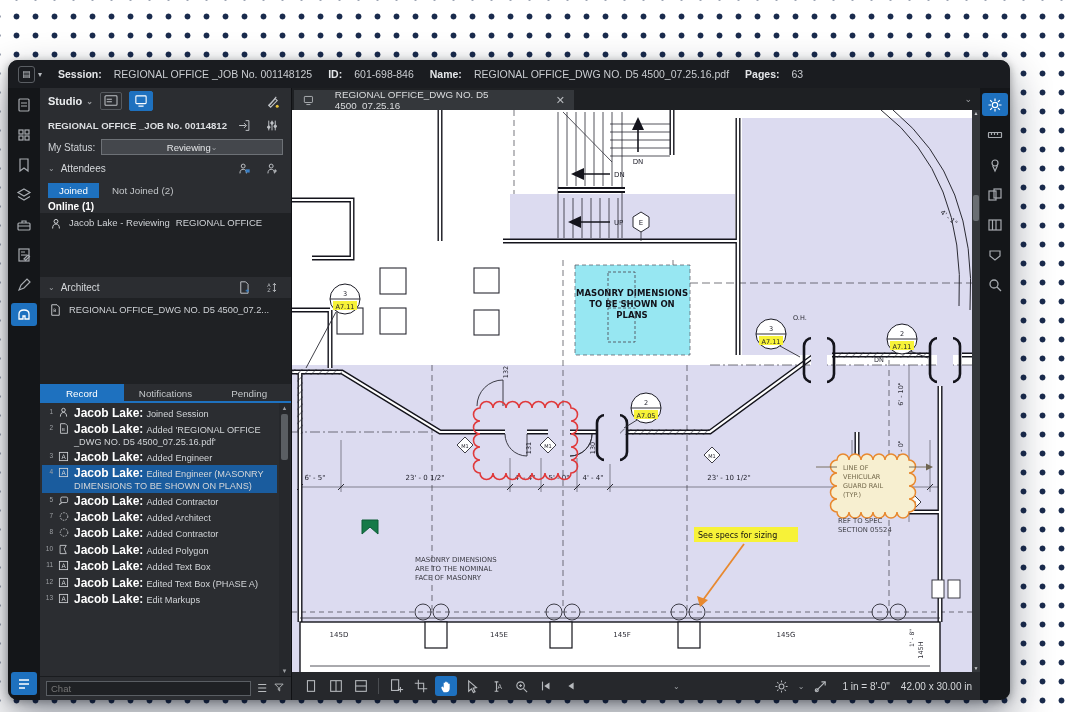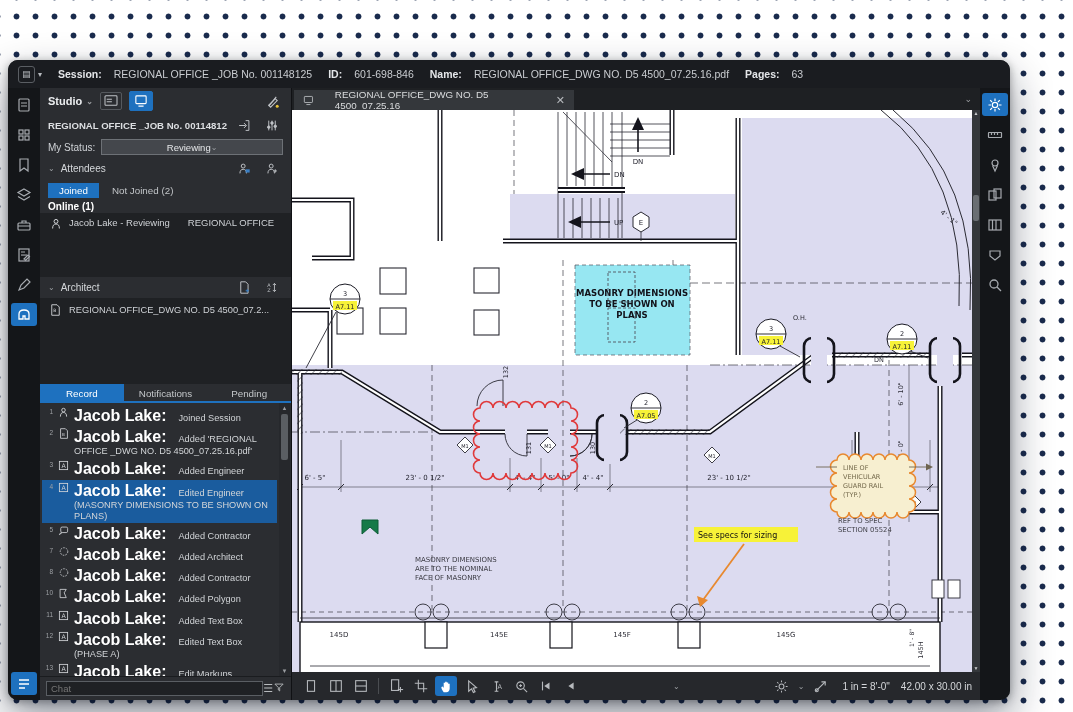--- a/index.html
+++ b/index.html
@@ -41,25 +41,25 @@
 .doc-row{display:flex;align-items:center;gap:6px;padding:5px 8px;font-size:9.3px;white-space:nowrap;overflow:hidden}
 .rtabs{display:flex;height:19px;border-bottom:2px solid var(--accent);flex:none}
 .rtab{flex:1;text-align:center;line-height:19px;font-size:9.8px;color:#c4c7ca}
 .rtab.active{background:var(--accent);color:#fff}
 .rlist{flex:1;position:relative;background:var(--panel);overflow:hidden;padding:2px 14px 0 2px}
 .rrow{display:flex;gap:3px;padding:1px 2px;align-items:flex-start}
 .rrow.selected{background:var(--selection)}
 .rnum{width:9px;font-size:6.5px;color:#9da0a4;text-align:right;padding-top:2px;flex:none}
 .ricn{width:15px;height:13px;color:#d4d7da;flex:none;display:flex;align-items:center;justify-content:center}
 .rtxt{font-size:9.2px;color:#d2d5d8;line-height:1.2}
-.rtxt b{color:#fff;font-size:16px;margin-right:12px}
+.rtxt b{color:#fff;font-size:12px;margin-right:3px}
 .vs{position:absolute;right:1px;top:0;bottom:0;width:11px;background:#26282c;display:flex;flex-direction:column;align-items:center;padding:1px 0}
 .vs .ar{color:#9a9da1;font-size:6px;line-height:8px}
 .vs .th{width:7px;height:46px;background:#5a5e63;border-radius:2px;margin-top:2px}
-.chatbar{height:24px;display:flex;align-items:center;padding:0 6px;background:var(--panel);border-top:1px solid #1a1c1f;flex:none}
+.chatbar{height:24px;display:flex;align-items:center;gap:6px;padding:0 6px;background:var(--panel);border-top:1px solid #1a1c1f;flex:none}
 .chatbar input{flex:1;height:15px;background:#1f2124;border:1px solid #5a5e63;color:#d5d7da;font-size:9.5px;padding:0 4px;font-family:"Liberation Sans",sans-serif}
 .cicon{color:#b7babd;font-size:11px}
 
 .center{flex:1;display:flex;flex-direction:column;min-width:0}
 .tabbar{height:22px;background:#1e2023;display:flex;align-items:flex-end;padding-left:2px;flex:none}
 .doctab{height:20px;background:#34373b;display:flex;align-items:center;gap:21px;padding:0 9px;font-size:9.8px;color:#dadcde;max-width:280px}
 .doctab .x{color:#b6b9bd;font-size:11px}
 .tab-chev{margin-left:auto;margin-right:8px;color:#9da0a4;font-size:9px;align-self:center}
 .draw{flex:1;position:relative;background:#fff;min-height:0}
 .draw svg{position:absolute;left:0;top:0}
@@ -250,21 +250,21 @@
       <div class="online">Online (1)</div>
       <div class="box" style="height:64px">
         <div class="att-row">
           <span class="ricn">
                 <svg width="12" height="12" viewBox="0 0 16 16" fill="none" stroke="currentColor" stroke-width="1.3">
                   <circle cx="8" cy="4.5" r="2.6"></circle>
                   <path d="M3.5,14 q0,-6 4.5,-6 t4.5,6"></path>
                 </svg>
               </span>
           <span>Jacob Lake - Reviewing</span>
-          <span style="margin-left:12px">REGIONAL OFFICE</span>
+          <span style="">REGIONAL OFFICE</span>
         </div>
       </div>
       <div class="sechead">
         <span class="chev">⌄</span>
         <span>Architect</span>
         <span class="flex1"></span>
         <span class="ib plain">
               <svg width="14" height="13" viewBox="0 0 16 16" fill="none" stroke="currentColor" stroke-width="1.2">
                 <path d="M4,1 h6 l3,3 v11 h-9 z"></path>
                 <path d="M10,12 h4 M12,10 v4" stroke="#3a7fc4"></path>

